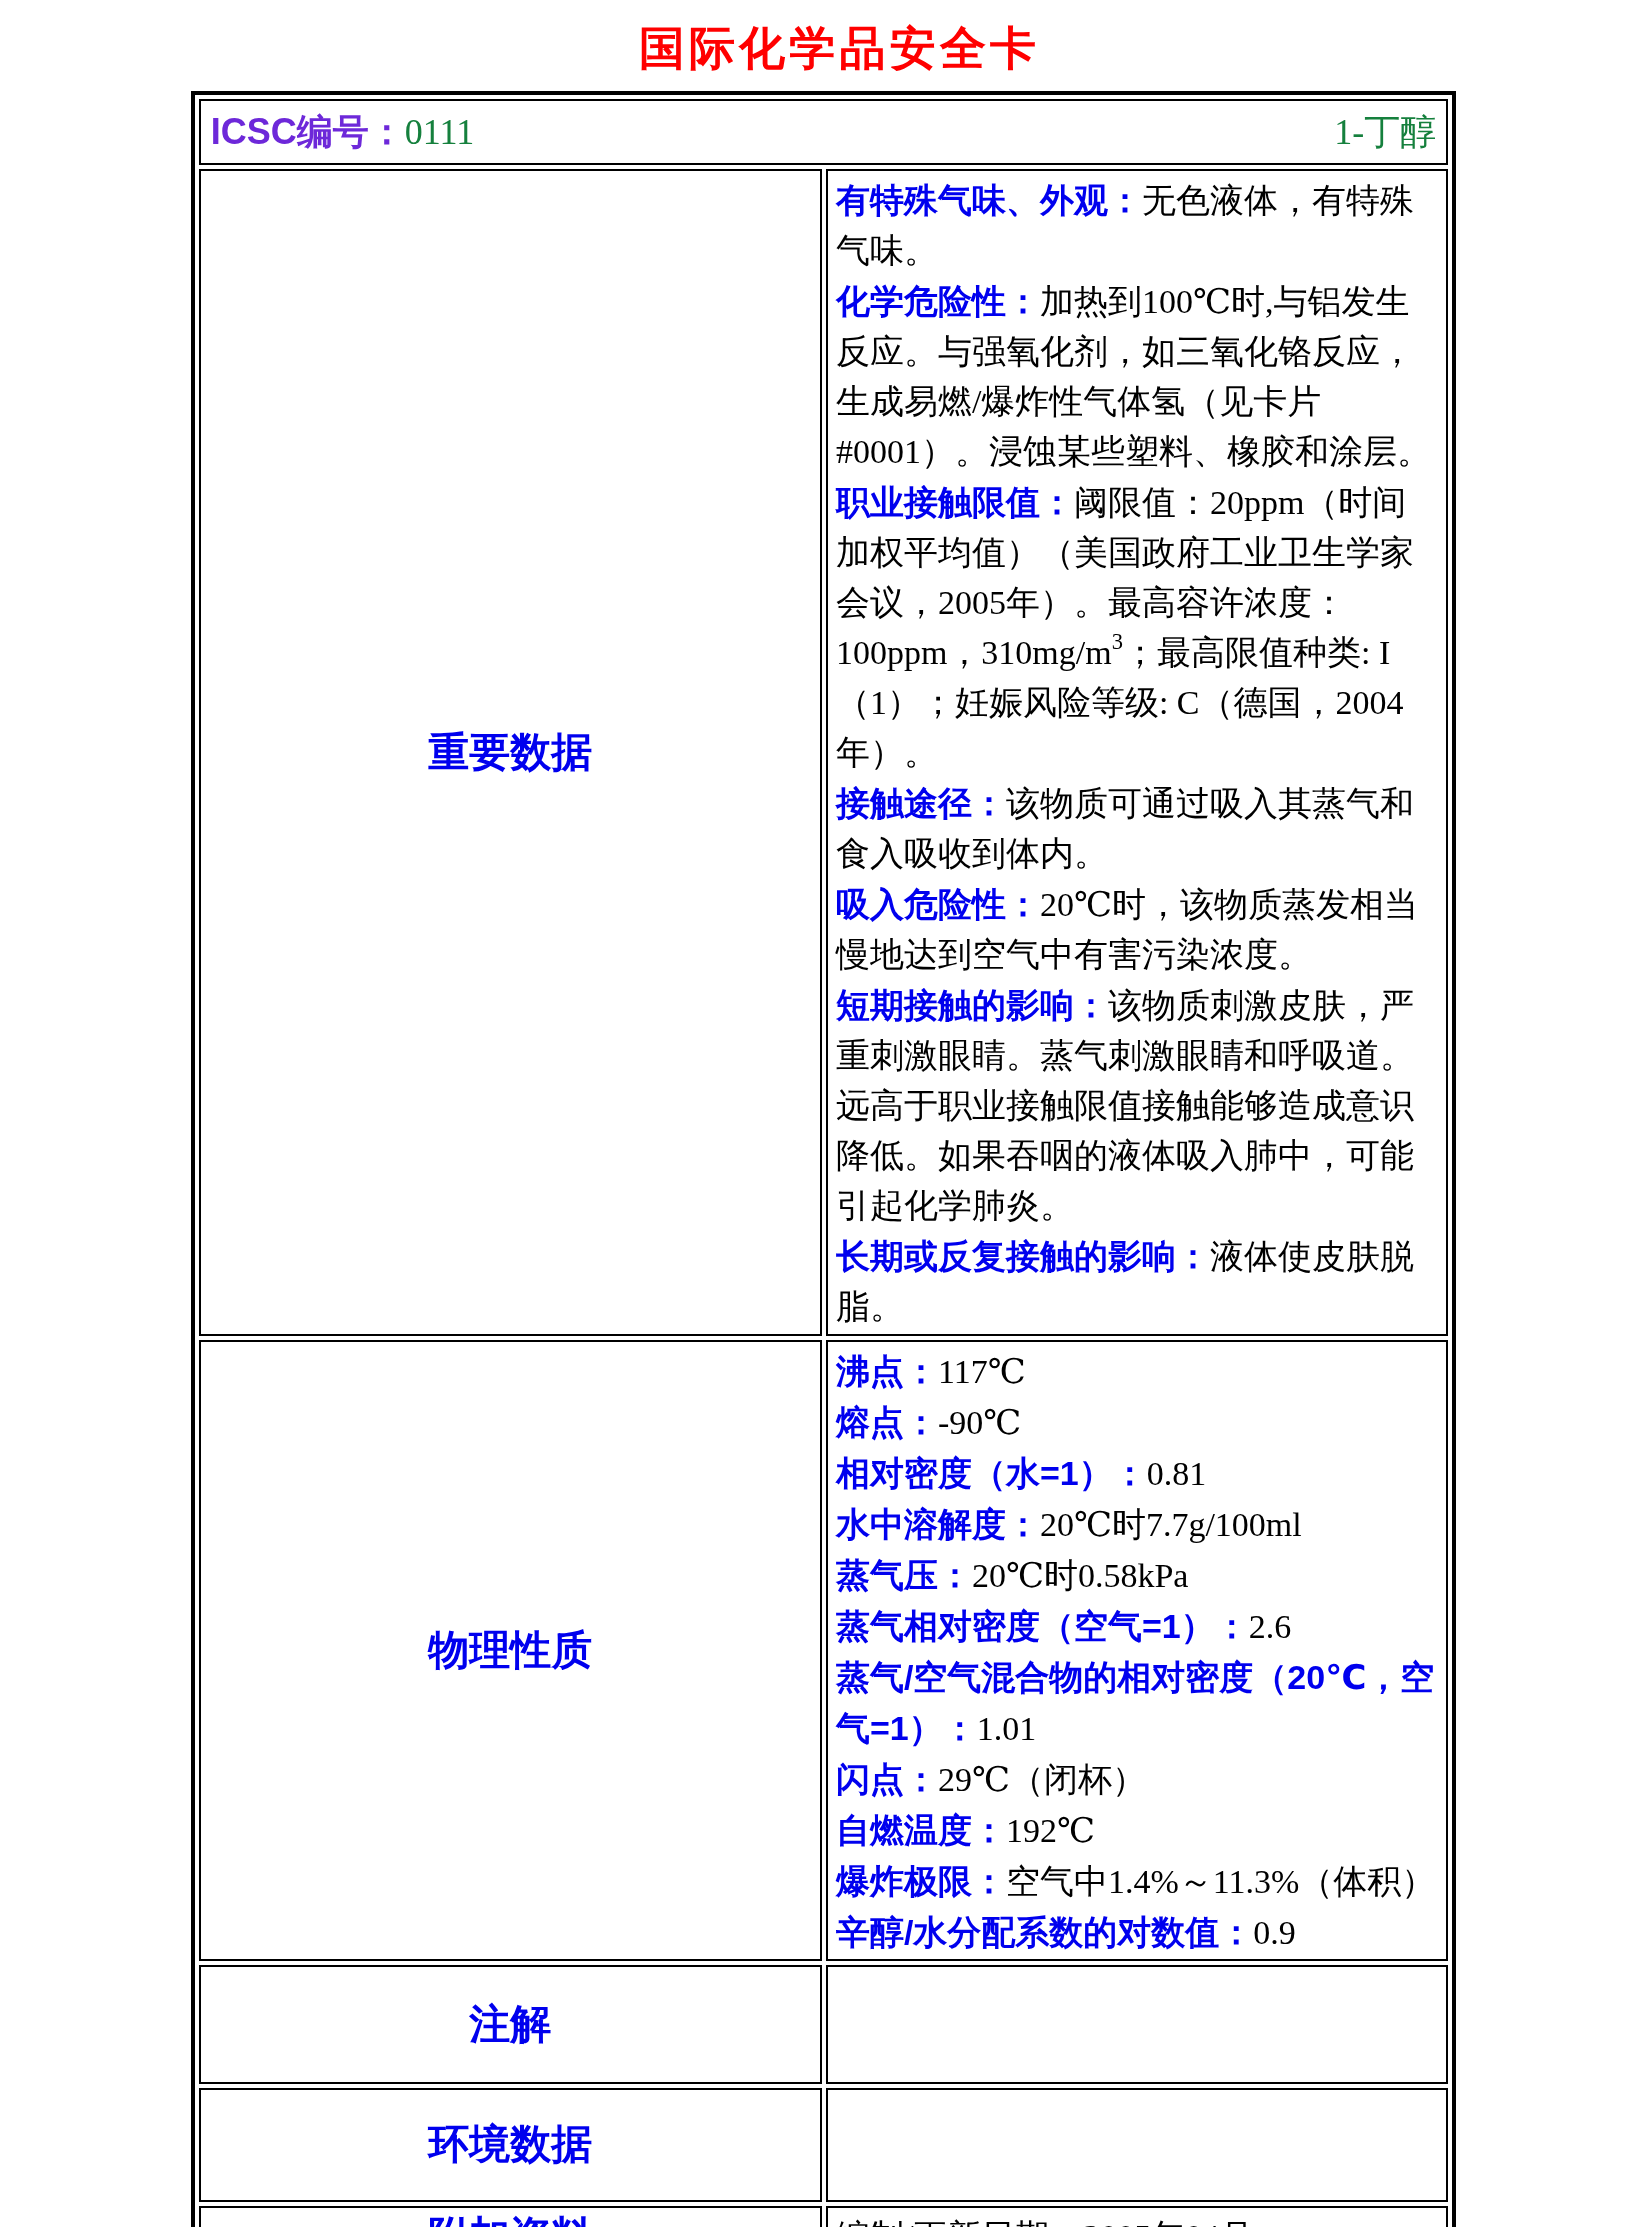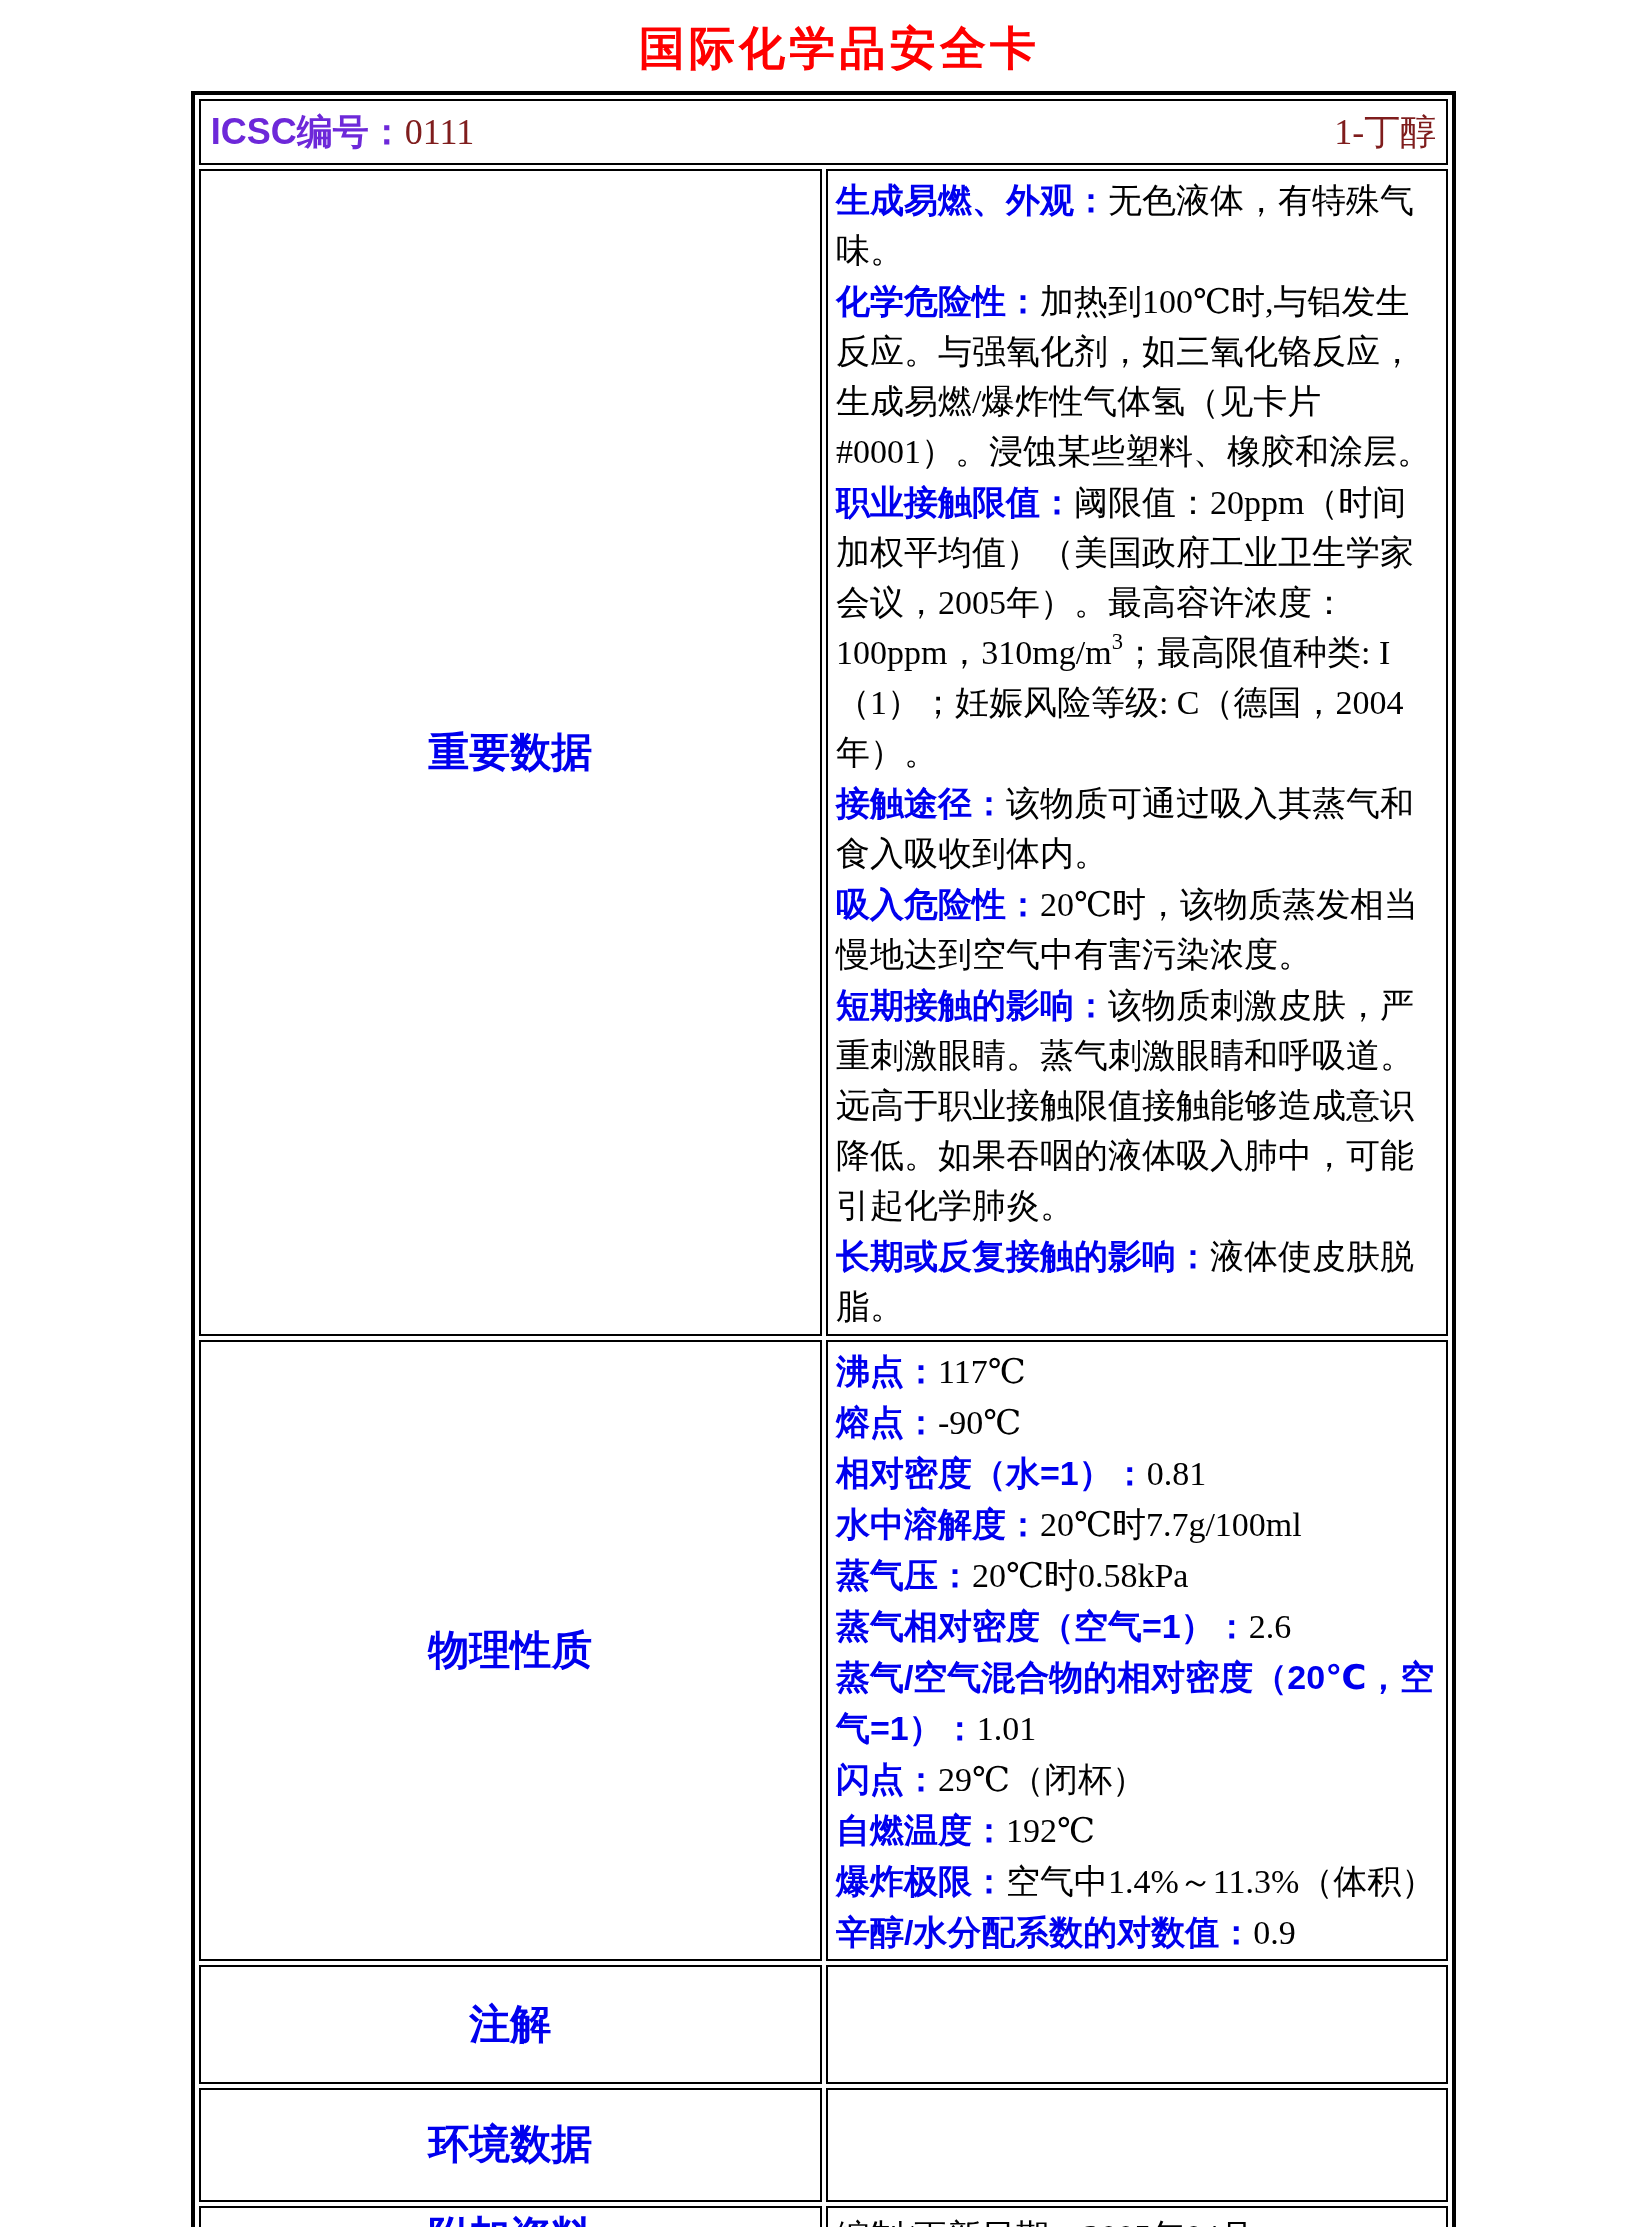--- a/index.html
+++ b/index.html
@@ -38,21 +38,21 @@
     color: #0000ee;
     font-weight: bold;
     font-size: 41px;
     font-family: "Liberation Sans", "DejaVu Sans", sans-serif;
     margin-top: 44px;
   }
   td.header-cell { height: 62px; vertical-align: middle; padding: 0 9.8px; }
   .header-flex { display: flex; justify-content: space-between; align-items: center; }
   .hdr-label { color: #6d28d9; font-weight: bold; font-size: 36px; }
   .hdr-value, .hdr-name {
-    color: #7f1d1d; font-size: 36px;
+    color: #15803d; font-size: 36px;
     font-family: "Liberation Serif", "DejaVu Serif", serif;
     text-align: right;
   }
   td.content-cell {
     padding: 4.2px 8.4px 1.4px 8.4px;
     font-size: 34px;
     line-height: 50px;
     color: #000000;
     font-family: "Liberation Serif", "DejaVu Serif", serif;
   }
@@ -82,21 +82,21 @@
           <div class="header-flex">
             <span><span class="hdr-label">ICSC编号：</span><span class="hdr-value">0111</span></span>
             <span class="hdr-name">1-丁醇</span>
           </div>
         </td>
       </tr>
 
       <tr>
         <td class="label-cell">重要数据</td>
         <td class="content-cell" id="important-entries">
-            <p class="entry"><span class="entry-label">生成易燃、外观：</span><span>无色液体，有特殊气味。</span></p>
+            <p class="entry"><span class="entry-label">有特殊气味、外观：</span><span>无色液体，有特殊气味。</span></p>
             <p class="entry"><span class="entry-label">化学危险性：</span><span>加热到100℃时,与铝发生反应。与强氧化剂，如三氧化铬反应，生成易燃/爆炸性气体氢（见卡片#0001）。浸蚀某些塑料、橡胶和涂层。</span></p>
             <p class="entry"><span class="entry-label">职业接触限值：</span><span>阈限值：20ppm（时间加权平均值）（美国政府工业卫生学家会议，2005年）。最高容许浓度：100ppm，310mg/m</span><sup class="supscript">3</sup><span>；最高限值种类: I（1）；妊娠风险等级: C（德国，2004年）。</span></p>
             <p class="entry"><span class="entry-label">接触途径：</span><span>该物质可通过吸入其蒸气和食入吸收到体内。</span></p>
             <p class="entry"><span class="entry-label">吸入危险性：</span><span>20℃时，该物质蒸发相当慢地达到空气中有害污染浓度。</span></p>
             <p class="entry"><span class="entry-label">短期接触的影响：</span><span>该物质刺激皮肤，严重刺激眼睛。蒸气刺激眼睛和呼吸道。远高于职业接触限值接触能够造成意识降低。如果吞咽的液体吸入肺中，可能引起化学肺炎。</span></p>
             <p class="entry"><span class="entry-label">长期或反复接触的影响：</span><span>液体使皮肤脱脂。</span></p>
           </td>
       </tr>
 
       <tr>

